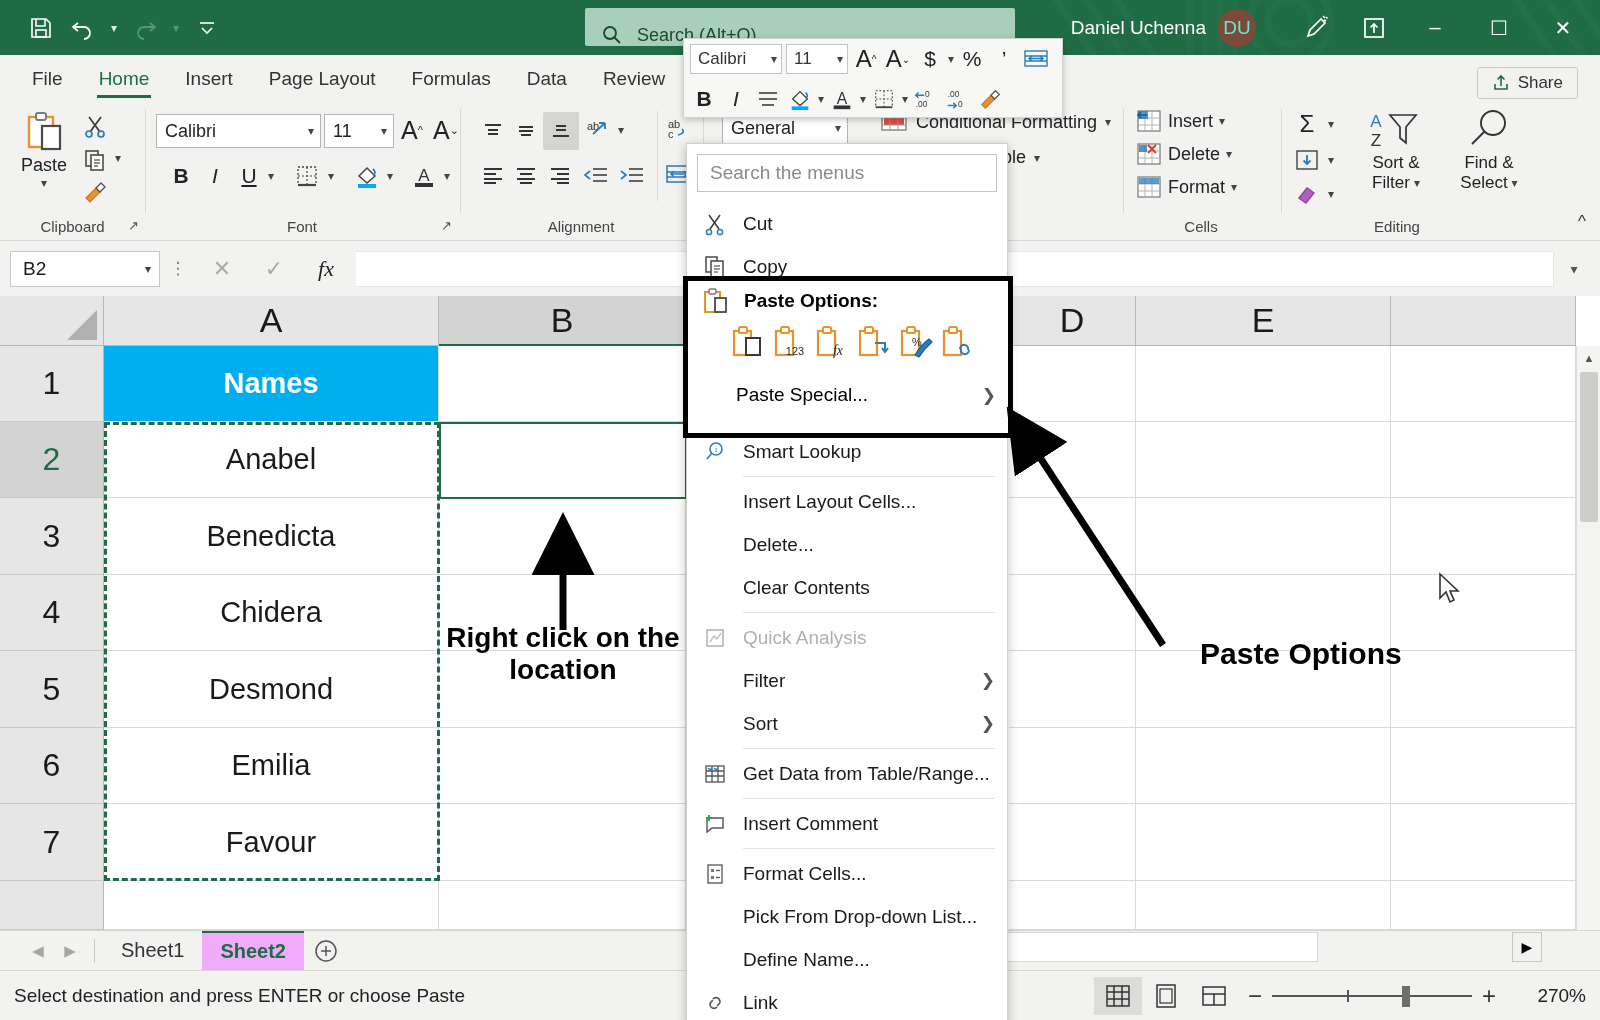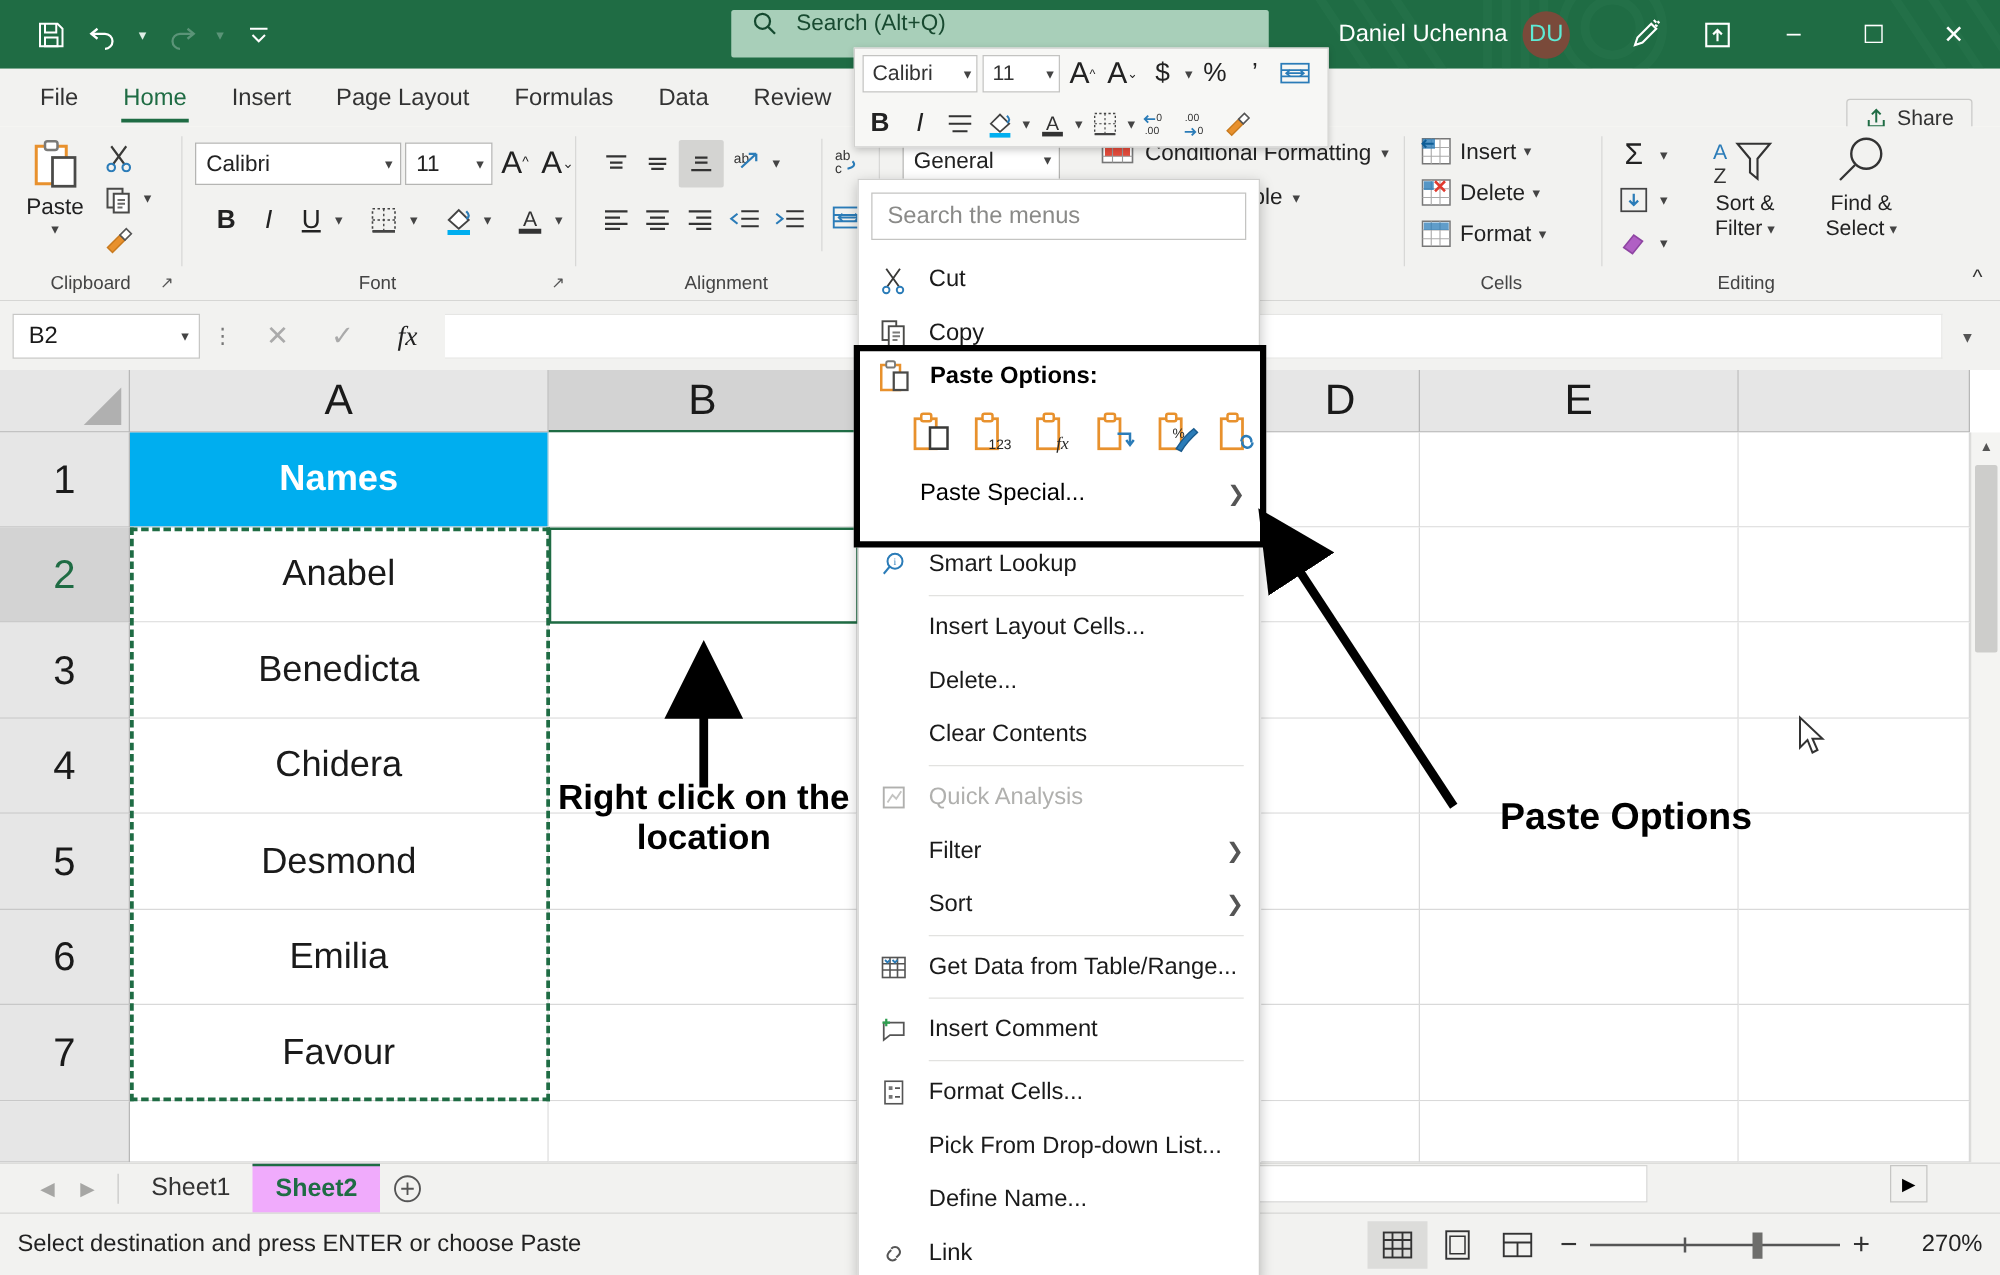--- a/index.html
+++ b/index.html
@@ -20,21 +20,21 @@
   .qat-btn{ width:38px; height:38px; display:flex; align-items:center;
     justify-content:center; cursor:pointer; }
   .qat-caret{ width:16px; height:38px; display:flex; align-items:center;
     justify-content:center; font-size:12px; color:#dfeee6; cursor:pointer;}
   .tb-title{
     position:absolute; left:0; width:1600px; text-align:center;
     font-size:21px; letter-spacing:.2px; pointer-events:none;
   }
   .searchbox{
     position:absolute; left:585px; top:8px; width:430px; height:38px;
-    background:#a8cfb9; border-radius:2px; display:flex; align-items:flex-start;
+    background:#a8cfb9; border-radius:2px; display:flex; align-items:flex-end;
     padding-left:16px; gap:14px; color:#0b3d24; cursor:text;
   }
   .searchbox .ph{ font-size:18px; color:#184a30; }
   .tb-right{
     position:absolute; right:0; top:0; height:55px; display:flex;
     align-items:center; gap:2px; padding-right:6px;
   }
   .user-name{ font-size:19px; margin-right:10px;text-align:center; }
   .avatar{
     width:38px; height:38px; border-radius:50%; background:#7a4a3a;
@@ -59,21 +59,21 @@
     padding:0 18px; height:44px; display:flex; align-items:center;
     font-size:19px; color:#333; cursor:pointer; position:relative;
   }
   .tab.first{ margin-left:14px;}
   .tab.active{ color:#1f6c44; font-weight:normal; }
   .tab.active:after{
     content:""; position:absolute; left:16px; right:16px; bottom:3px;
     height:3px; background:#1f6c44;
   }
   .share-btn{
-    position:absolute; right:22px; top:24px; height:32px; padding:0 14px;
+    position:absolute; right:22px; top:12px; height:32px; padding:0 14px;
     border:1px solid #c9c9c7; background:#f2f2f0; border-radius:3px;
     display:flex; align-items:center; gap:8px; font-size:17px; color:#333;
     cursor:pointer;
   }
 
   
   .ribbon{
     position:absolute; left:0; top:101px; width:1600px; height:140px;
     background:#f2f2f0; border-bottom:1px solid #d6d6d4;
   }
@@ -197,21 +197,21 @@
   .ctx-sep{ height:1px; background:#e2e2e0; margin:3px 12px 3px 56px;}
   .ctx-disabled{ color:#b0b0ae; cursor:default;}
 
   
   .paste-box{
     position:absolute; left:683px; top:276px; width:330px; height:162px;
     border:5px solid #000; background:#fff; z-index:55;
   }
   .paste-title{ display:flex; align-items:center; height:40px; font-size:19px;
     font-weight:bold; color:#000;}
-  .paste-icons{ display:flex; align-items:center; gap:14px; padding-left:40px; height:52px;}
+  .paste-icons{ display:flex; align-items:flex-start; gap:2px; padding-left:40px; height:52px;}
   .pico{ width:40px; height:44px; display:flex; align-items:center;
     justify-content:center; cursor:pointer;}
   .paste-special{ display:flex; align-items:center; height:44px; font-size:19px;
     cursor:pointer; padding-left:48px; padding-right:12px; }
 
   
   .anno{
     position:absolute; font-weight:bold; color:#000; z-index:60;
     font-size:28px; line-height:1.15; text-align:center;
   }

